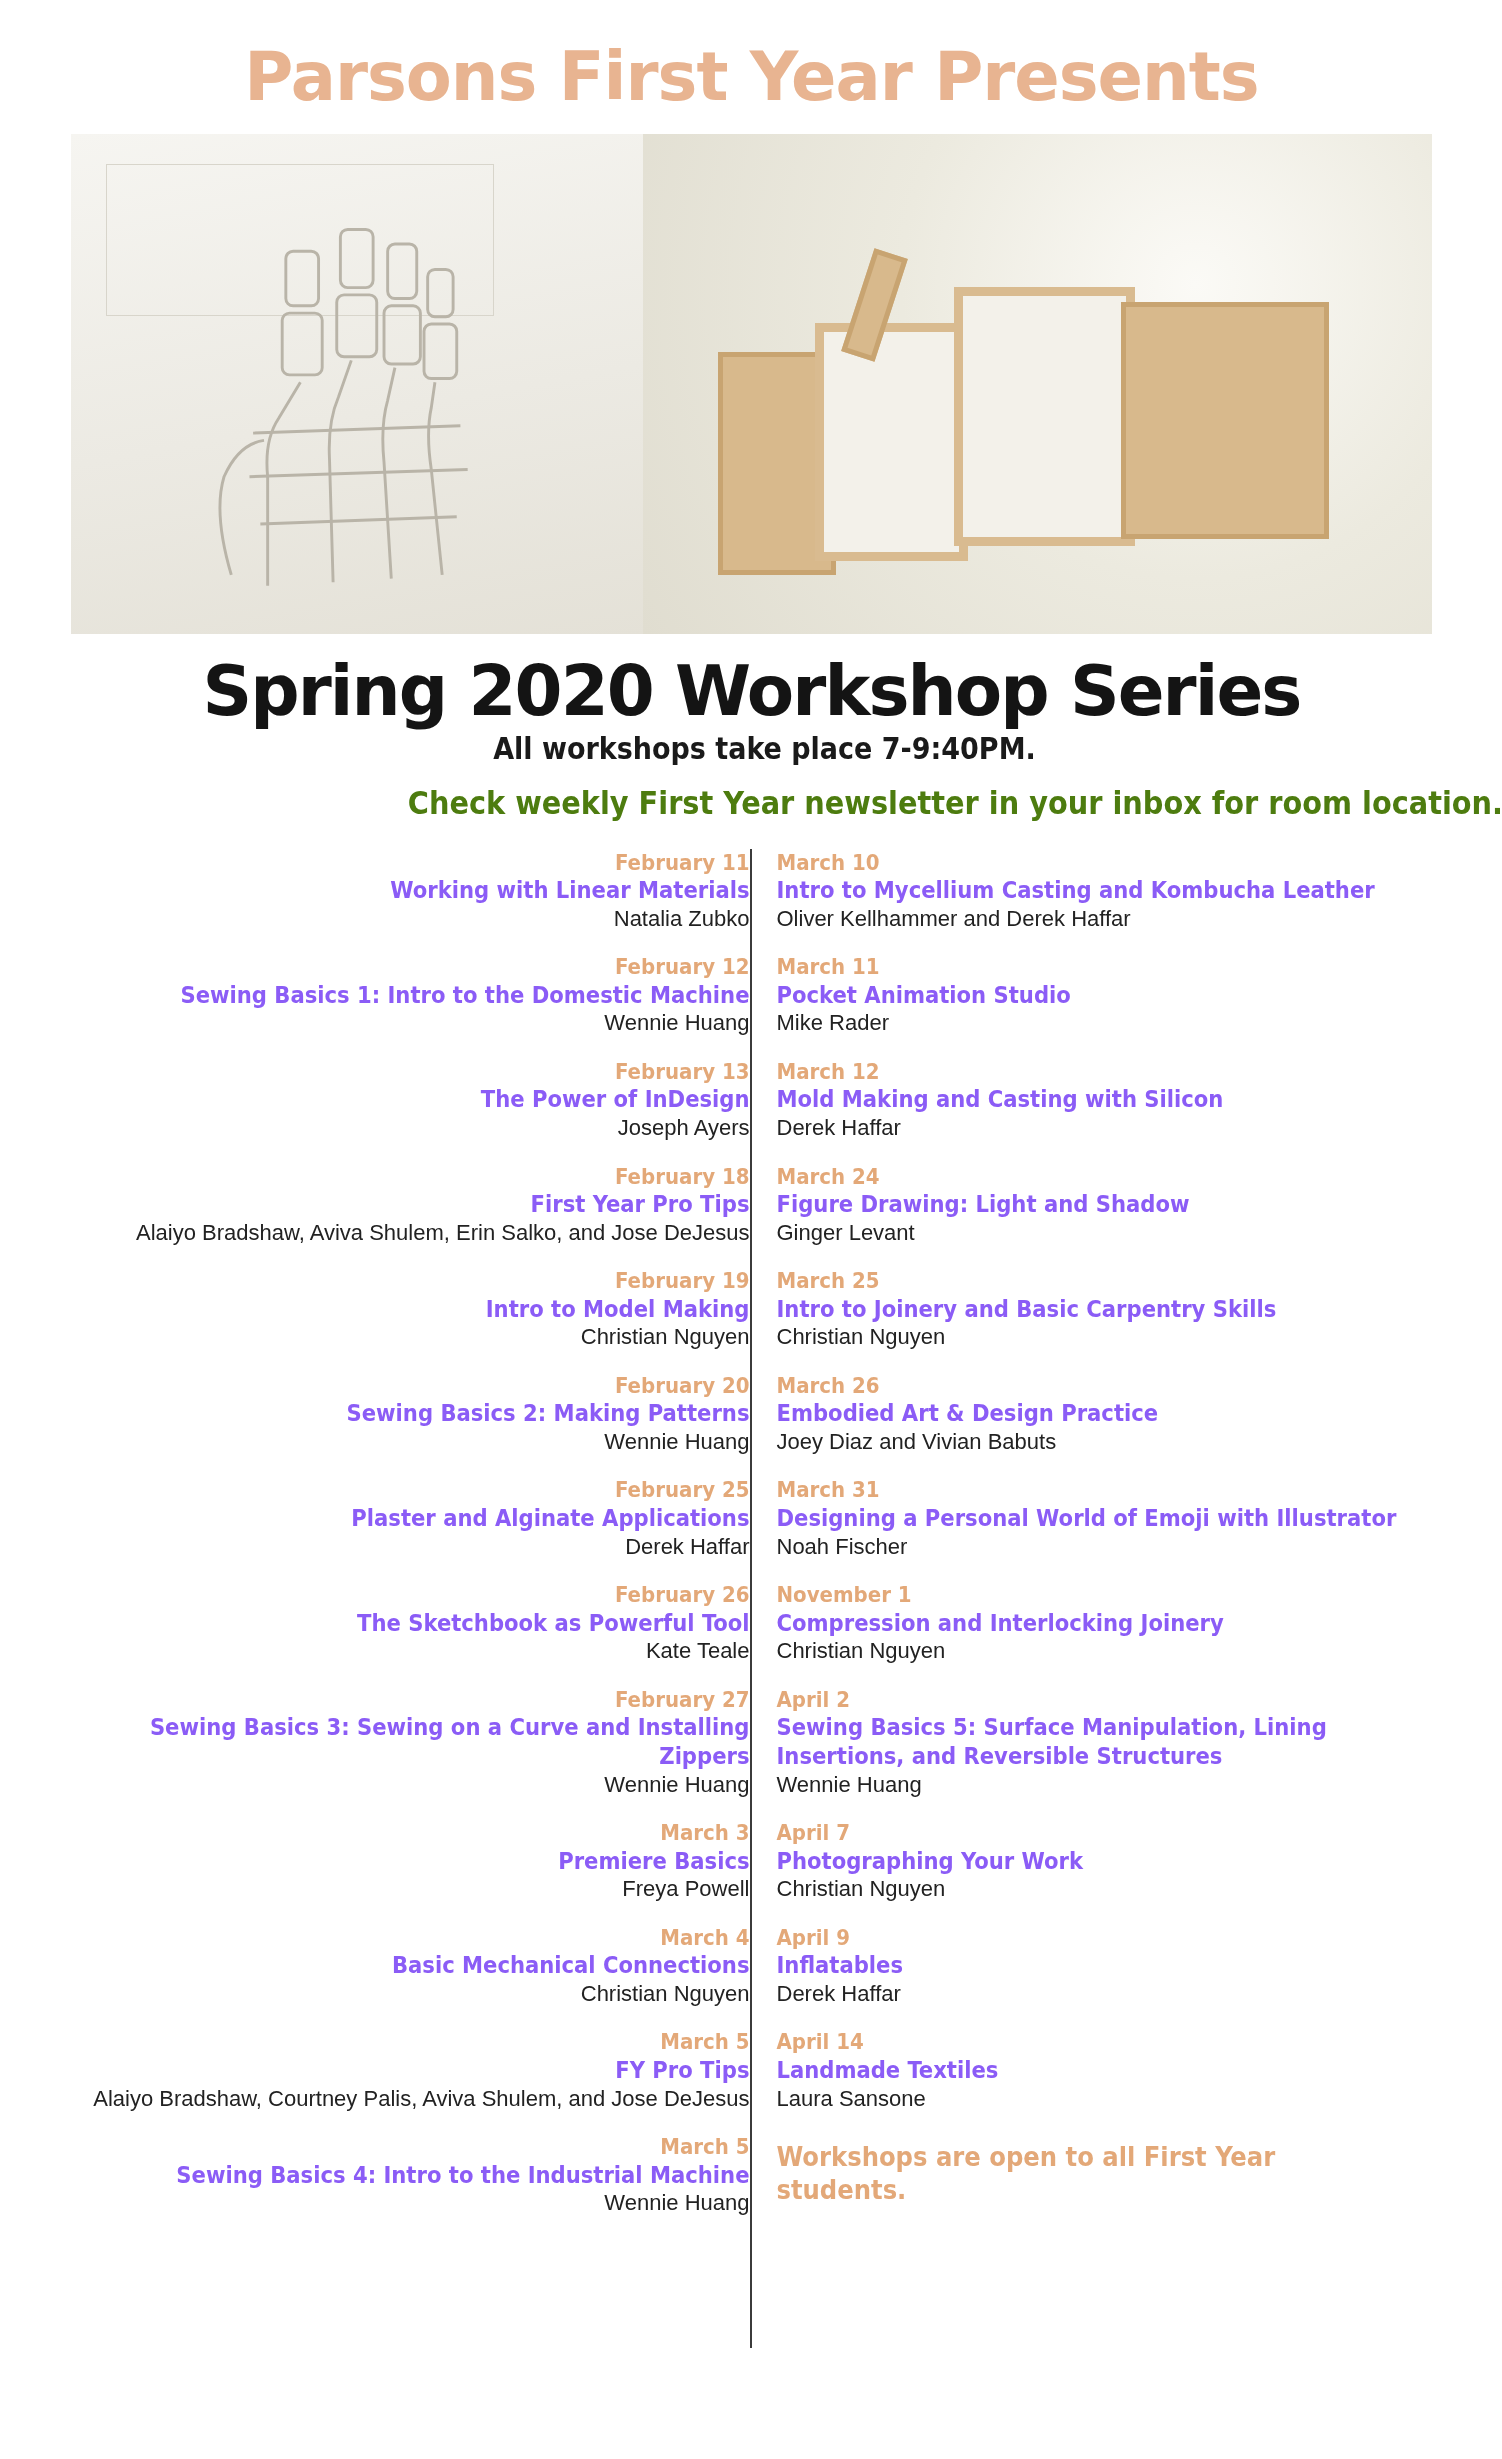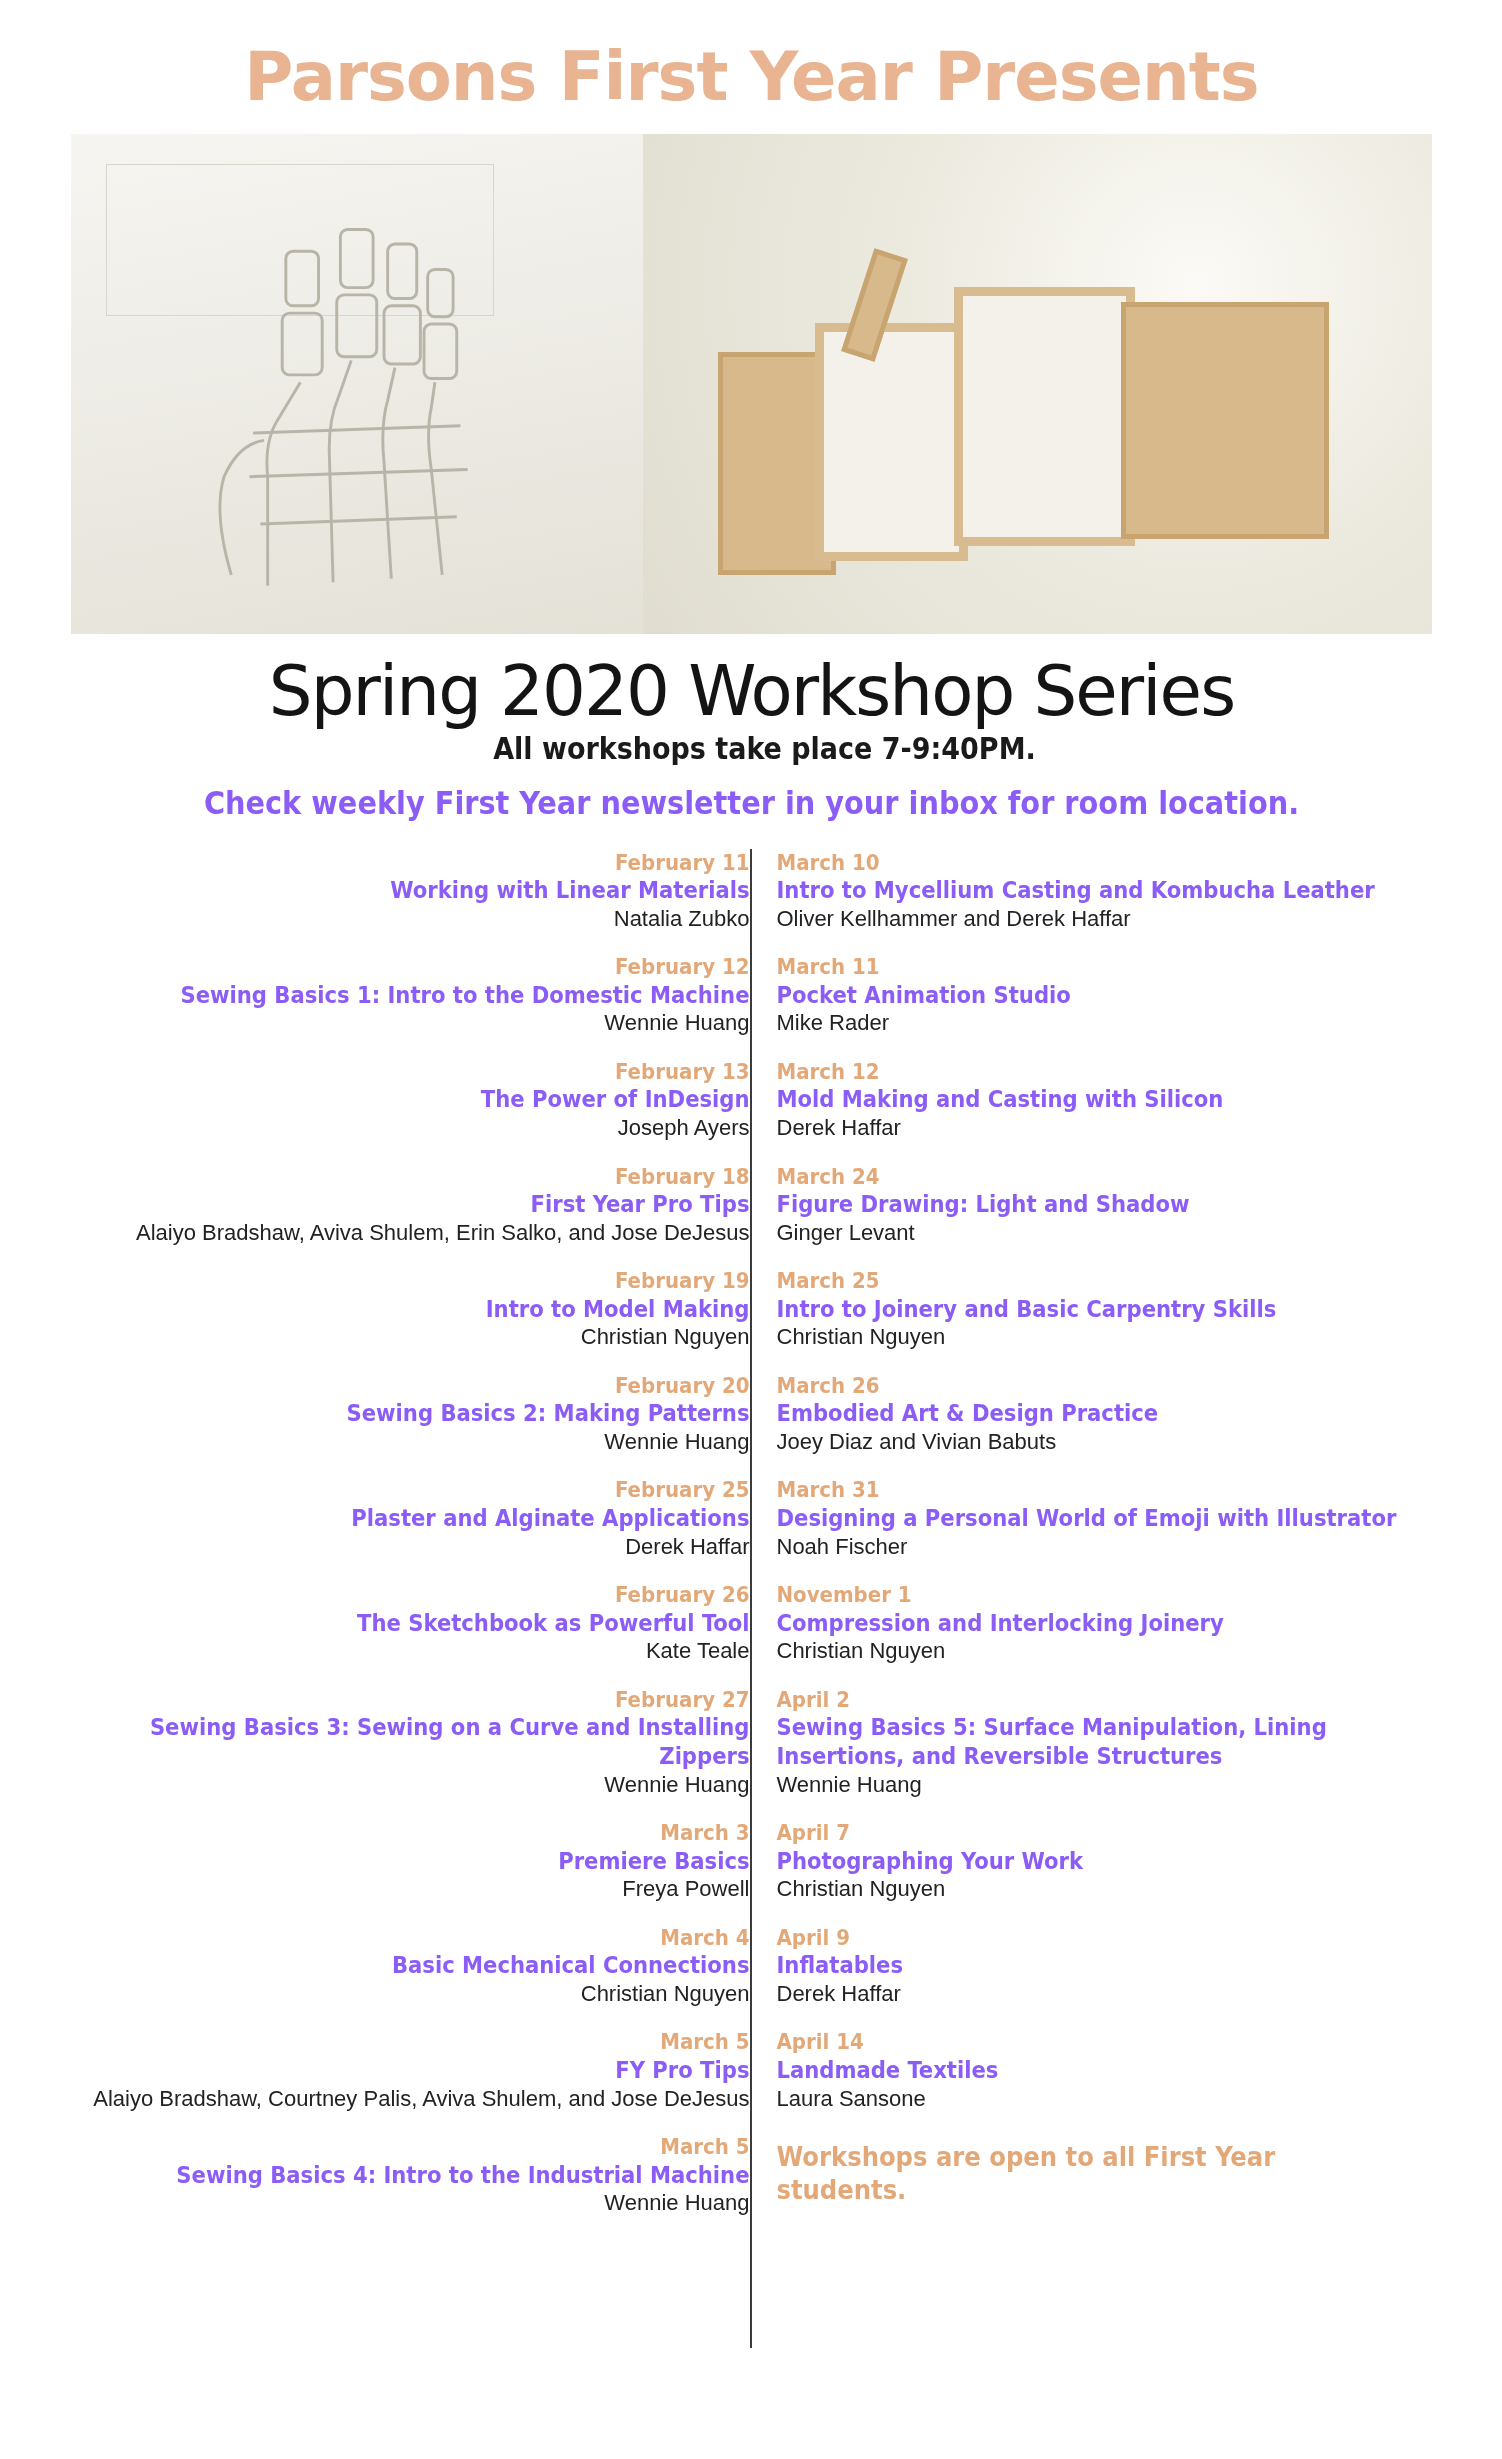--- a/index.html
+++ b/index.html
@@ -86,42 +86,42 @@
   .hero .panel {
     position: absolute;
     background: #f3f1ea;
     border: 9.6px solid #d9bb90;
     box-sizing: border-box;
   }
   
   .main-title {
     text-align: center;
     font-family: "DejaVu Sans", sans-serif;
-    font-weight: normal;
+    font-weight: bold;
     font-size: 69px;
     letter-spacing: -1.9px;
     color: #141414;
     margin-top: 21px;
     line-height: 1.05;
   }
   .subtitle {
     text-align: center;
     font-family: "DejaVu Sans Condensed", "Liberation Sans Narrow", "Liberation Sans", sans-serif;
     font-weight: bold;
     font-size: 30px;
     color: #1a1a1a;
     margin-top: 3.8px;
     padding-left: 26px;
   }
   .subtitle2 {
-    text-align: center;
+    text-align: right;
     font-family: "DejaVu Sans Condensed", "Liberation Sans Narrow", "Liberation Sans", sans-serif;
     font-weight: bold;
     font-size: 32px;
-    color: #8b5cf6;
+    color: #4d7c0f;
     margin-top: 17.3px;
   }
   
   .columns {
     display: flex;
     margin: 27px 58px 0 58px;
     height: 1499px;
   }
   .col {
     flex: 1 1 50%;

